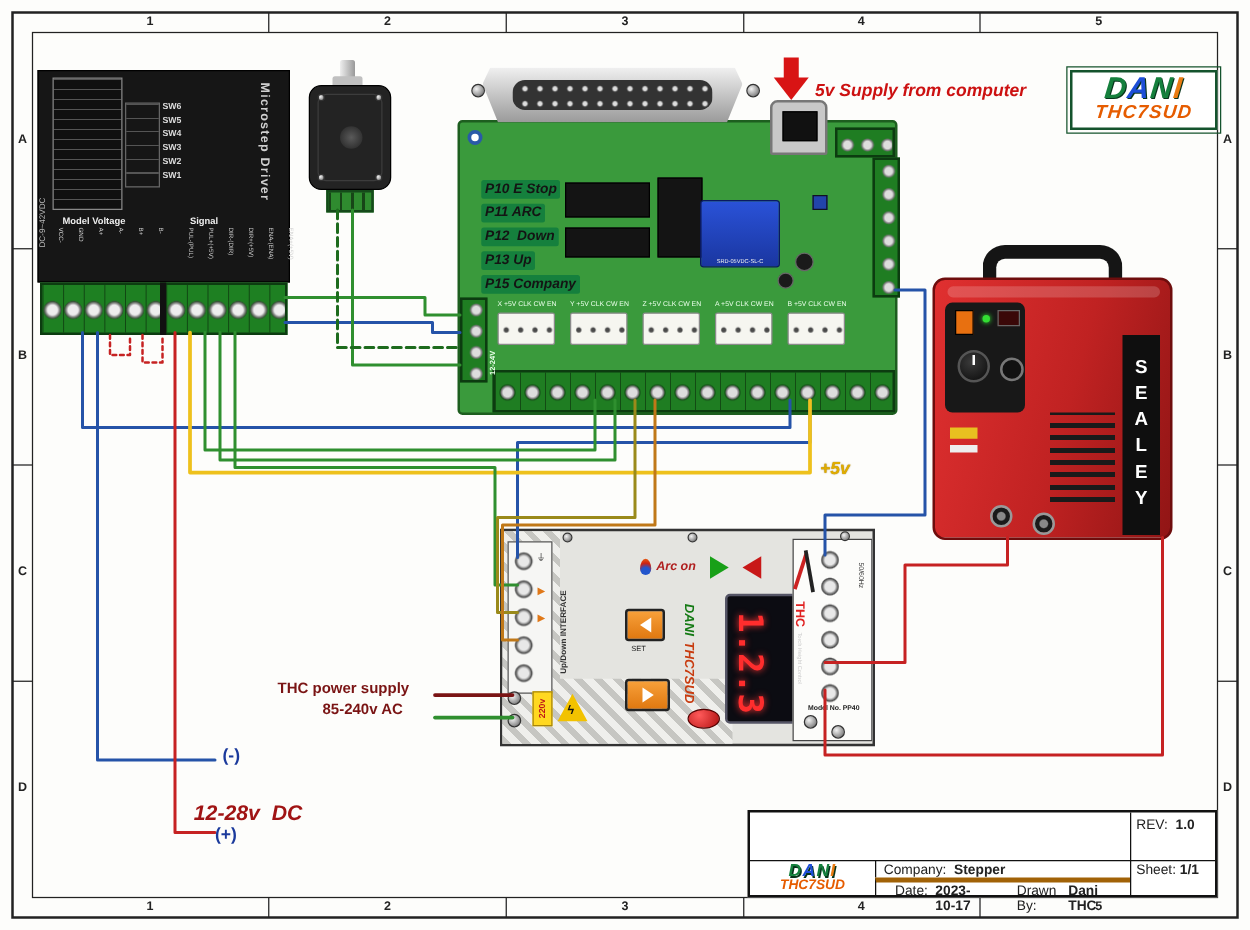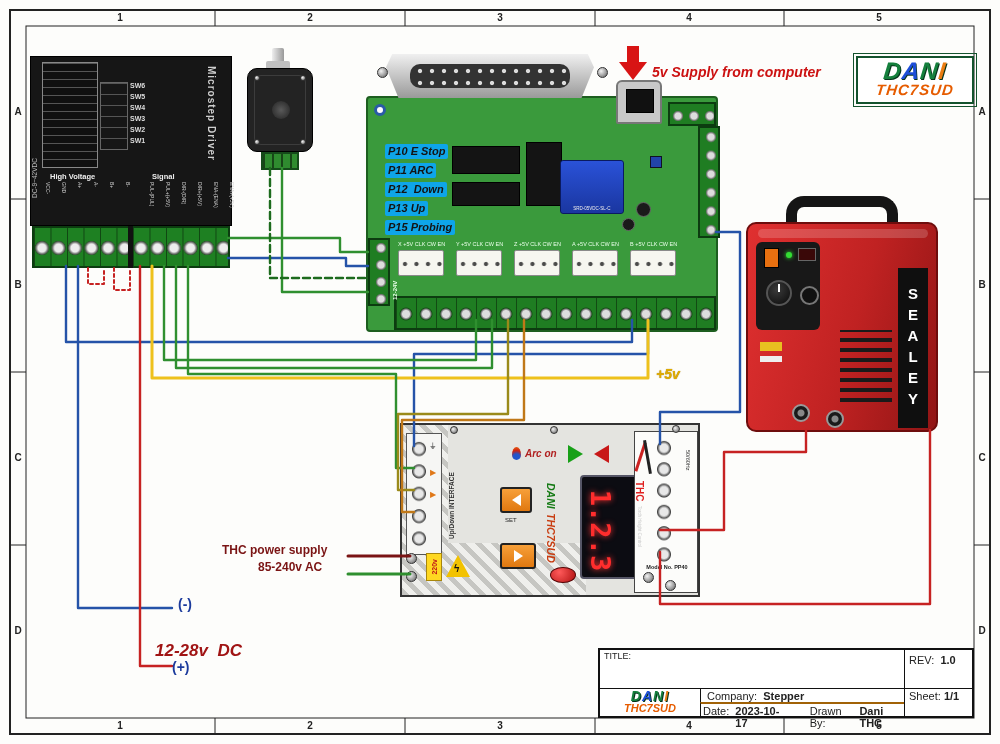--- a/index.html
+++ b/index.html
@@ -4,21 +4,21 @@
 <style>
   html,body{margin:0;padding:0;background:#e8e8e8;}
   .canvas{position:relative;width:1000px;height:744px;background:#fdfdfb;font-family:"Liberation Sans",sans-serif;overflow:hidden;margin:0 auto;}
   .abs{position:absolute;}
   svg.layer{position:absolute;left:0;top:0;pointer-events:none;}
   .gridlab{position:absolute;width:20px;height:12px;font:bold 10px "Liberation Sans",sans-serif;color:#222;text-align:center;line-height:12px;z-index:2;}
   .vtext{writing-mode:vertical-rl;}
   .vtextup{writing-mode:vertical-rl;transform:rotate(180deg);}
   .upright{writing-mode:vertical-lr;text-orientation:upright;}
   .screw{position:absolute;border-radius:50%;background:radial-gradient(circle at 35% 35%,#f2f2f2,#9a9a9a 60%,#555);border:1px solid #333;box-sizing:border-box;}
-  .plab{position:absolute;background:#0ea5e9;color:#141414;font:italic bold 11px/15px "Liberation Sans",sans-serif;padding:0 3px;border-radius:2px;white-space:pre;z-index:4;}
+  .plab{position:absolute;background:#15803d;color:#141414;font:italic bold 11px/15px "Liberation Sans",sans-serif;padding:0 3px;border-radius:2px;white-space:pre;z-index:4;}
   .axlab{position:absolute;font-size:5.5px;color:#e9ffe9;white-space:nowrap;}
   .jst{position:absolute;width:46px;height:26px;background:#f6f6f0;border:1px solid #8a8a8a;border-radius:2px;background-image:radial-gradient(circle at 6px 13px,#4a4a4a 1.6px,transparent 2.6px);background-size:11.5px 100%;box-sizing:border-box;}
   .pinlab{position:absolute;top:126px;height:46px;width:13px;writing-mode:vertical-rl;font-size:5px;color:#cfcfcf;overflow:hidden;}
   .swlab{font:bold 7px "Liberation Sans",sans-serif;color:#ddd;line-height:11px;}
   .note{position:absolute;z-index:6;white-space:pre;}
   .logo-word{font:italic bold 24px "Liberation Sans",sans-serif;letter-spacing:1px;transform:skewX(-6deg);text-shadow:1px 1px 0 #06331a;line-height:22px;}
   .logo-sub{display:block;font:italic bold 15px "Liberation Sans",sans-serif;color:#e65c00;letter-spacing:1px;transform:skewX(-6deg);line-height:15px;}
   .tb{position:absolute;left:598px;top:648px;width:376px;height:70px;background:#fff;border:2px solid #111;box-sizing:border-box;display:grid;grid-template-columns:100px 1fr 68px;grid-template-rows:13px 25px 14px 14px;z-index:7;}
   .tb div{box-sizing:border-box;}
   .hatch{background:repeating-linear-gradient(45deg,#c6c6c2 0 5px,#efefec 5px 11px);}
@@ -75,21 +75,21 @@
     <div class="abs" style="left:70px;top:26px;width:26px;height:66px;border:1px solid #666;background-image:repeating-linear-gradient(0deg,transparent 0 10px,#555 10px 11px)"></div>
     <div class="abs" style="left:100px;top:24px">
       <div class="swlab">SW6</div>
       <div class="swlab">SW5</div>
       <div class="swlab">SW4</div>
       <div class="swlab">SW3</div>
       <div class="swlab">SW2</div>
       <div class="swlab">SW1</div>
     </div>
     <div class="abs vtext" style="left:176px;top:10px;height:152px;font:bold 10px 'Liberation Sans',sans-serif;color:#cfcfcf;letter-spacing:1px">Microstep Driver</div>
-    <div class="abs" style="left:20px;top:116px;font:bold 7.5px 'Liberation Sans',sans-serif;color:#eee">High Voltage</div>
+    <div class="abs" style="left:20px;top:116px;font:bold 7.5px 'Liberation Sans',sans-serif;color:#eee">Model Voltage</div>
     <div class="abs" style="left:122px;top:116px;font:bold 7.5px 'Liberation Sans',sans-serif;color:#eee">Signal</div>
     <div class="pinlab" style="left:8px">VCC-</div>
     <div class="pinlab" style="left:24px">GND</div>
     <div class="pinlab" style="left:40px">A+</div>
     <div class="pinlab" style="left:56px">A-</div>
     <div class="pinlab" style="left:72px">B+</div>
     <div class="pinlab" style="left:88px">B-</div>
     <div class="pinlab" style="left:112px">PUL-(PUL)</div>
     <div class="pinlab" style="left:128px">PUL+(+5V)</div>
     <div class="pinlab" style="left:144px">DIR-(DIR)</div>
@@ -125,21 +125,21 @@
       <div class="abs" style="left:0;bottom:2px;width:62px;text-align:center;font-size:4.5px;color:#eee">SRD-05VDC-SL-C</div>
     </div>
     <div class="abs" style="left:268px;top:104px;width:13px;height:13px;border-radius:50%;background:#1a1a1a;border:1px solid #666"></div>
     <div class="abs" style="left:254px;top:120px;width:11px;height:11px;border-radius:50%;background:#1a1a1a;border:1px solid #666"></div>
     <div class="abs" style="left:282px;top:58px;width:10px;height:10px;background:#2244aa;border:1px solid #112"></div>
 
     <div class="plab" style="left:17px;top:46px">P10 E Stop</div>
     <div class="plab" style="left:17px;top:65px">P11 ARC</div>
     <div class="plab" style="left:17px;top:84px">P12  Down</div>
     <div class="plab" style="left:17px;top:103px">P13 Up</div>
-    <div class="plab" style="left:17px;top:122px">P15 Probing</div>
+    <div class="plab" style="left:17px;top:122px">P15 Company</div>
 
     <div class="axlab" style="left:30px;top:143px">X +5V CLK CW EN</div>
     <div class="axlab" style="left:88px;top:143px">Y +5V CLK CW EN</div>
     <div class="axlab" style="left:146px;top:143px">Z +5V CLK CW EN</div>
     <div class="axlab" style="left:204px;top:143px">A +5V CLK CW EN</div>
     <div class="axlab" style="left:262px;top:143px">B +5V CLK CW EN</div>
     <div class="jst" style="left:30px;top:152px"></div>
     <div class="jst" style="left:88px;top:152px"></div>
     <div class="jst" style="left:146px;top:152px"></div>
     <div class="jst" style="left:204px;top:152px"></div>
@@ -279,29 +279,28 @@
   <div class="note" style="left:178px;top:596px;font:bold 14px 'Liberation Sans',sans-serif;color:#1b3a9c">(-)</div>
   <div class="note" style="left:155px;top:641px;font:italic bold 17px 'Liberation Sans',sans-serif;color:#a01414">12-28v  DC</div>
   <div class="note" style="left:172px;top:659px;font:bold 14px 'Liberation Sans',sans-serif;color:#1b3a9c">(+)</div>
 
   <div class="abs" style="left:856px;top:56px;width:118px;height:48px;background:#fff;border:2px solid #14532d;outline:1px solid #14532d;outline-offset:2px;box-sizing:border-box;text-align:center;z-index:7;padding-top:2px">
     <div class="logo-word"><span style="color:#15803d">D</span><span style="color:#1d4ed8">A</span><span style="color:#15803d">N</span><span style="color:#ea7c12">I</span></div>
     <span class="logo-sub">THC7SUD</span>
   </div>
 
   <div class="tb">
-    <div style="grid-column:1/3;grid-row:1;padding:1px 4px;font-size:9px;color:#222">TITLE:</div>
     <div style="grid-column:3;grid-row:1/3;border-left:1.5px solid #111;padding:4px 4px;font-size:11px;color:#222"><span>REV:</span>&nbsp;&nbsp;<b>1.0</b></div>
     <div style="grid-column:1;grid-row:3/5;border-top:1.5px solid #111;text-align:center;padding-top:1px">
       <div style="font:italic bold 14px 'Liberation Sans',sans-serif;letter-spacing:1px;text-shadow:1px 1px 0 #06331a;line-height:13px"><span style="color:#15803d">D</span><span style="color:#1d4ed8">A</span><span style="color:#15803d">N</span><span style="color:#ea7c12">I</span></div>
       <div style="font:italic bold 11px 'Liberation Sans',sans-serif;color:#e65c00;line-height:11px">THC7SUD</div>
     </div>
     <div style="grid-column:2;grid-row:3;border-top:1.5px solid #111;border-left:1.5px solid #111;padding:1px 6px;font-size:11px;color:#222"><span>Company:</span>&nbsp;&nbsp;<b>Stepper</b></div>
     <div style="grid-column:3;grid-row:3/5;border-top:1.5px solid #111;border-left:1.5px solid #111;padding:1px 4px;font-size:11px;color:#222"><span>Sheet:</span>&nbsp;<b>1/1</b></div>
-    <div style="grid-column:2;grid-row:4;border-top:2px solid #a16207;border-left:1.5px solid #111;padding:1px 2px;font-size:11px;color:#222;display:flex;gap:6px">
+    <div style="grid-column:2;grid-row:4;border-top:4px solid #a16207;border-left:1.5px solid #111;padding:1px 15px;font-size:11px;color:#222;display:flex;gap:6px">
       <span>Date:</span>
         <b>2023-10-17</b>
       <span style="margin-left:20px">Drawn By:</span>
         <b>Dani THC</b>
     </div>
   </div>
 
 </div>
 
 </body></html>

